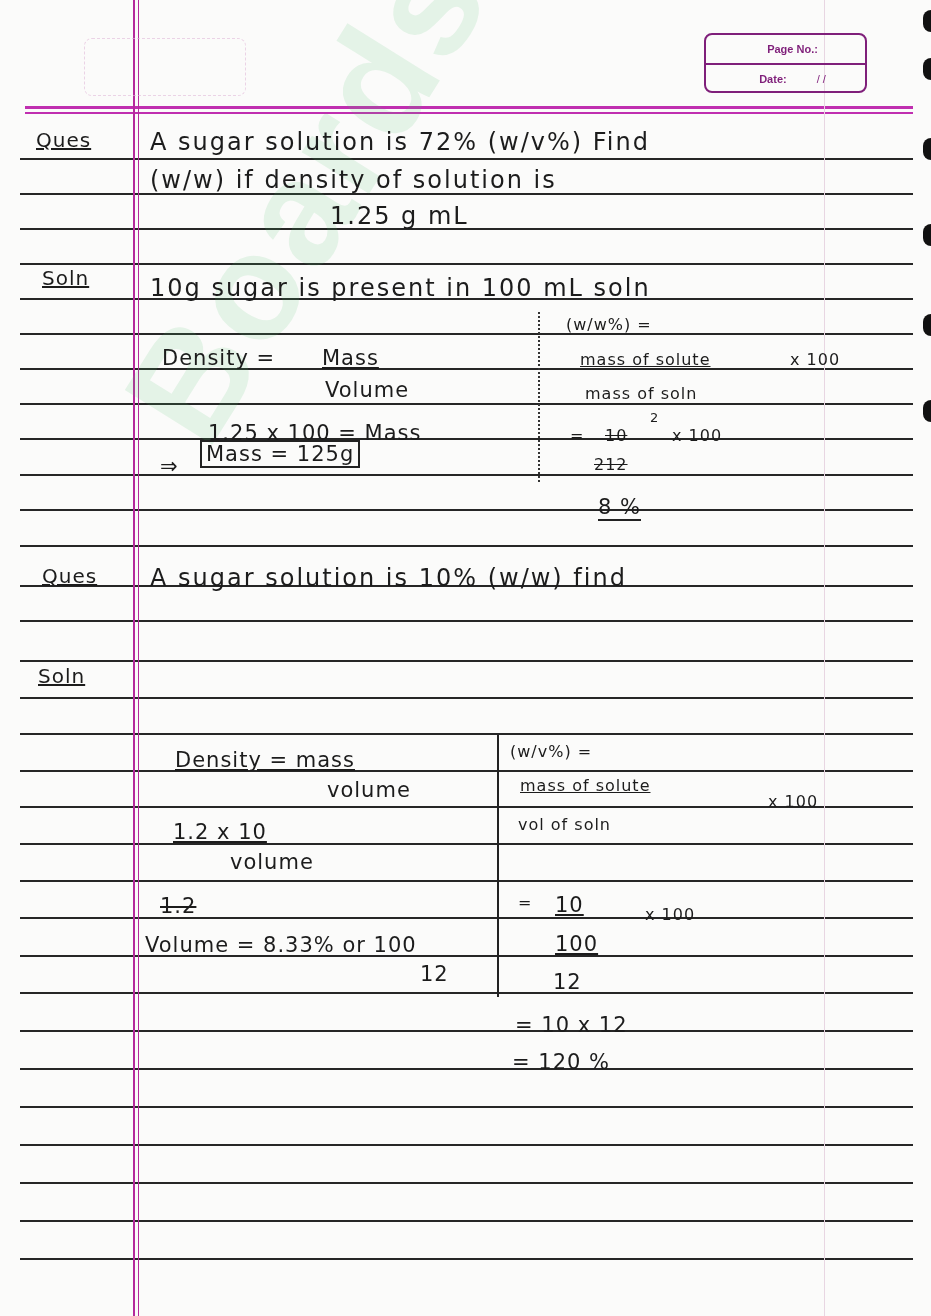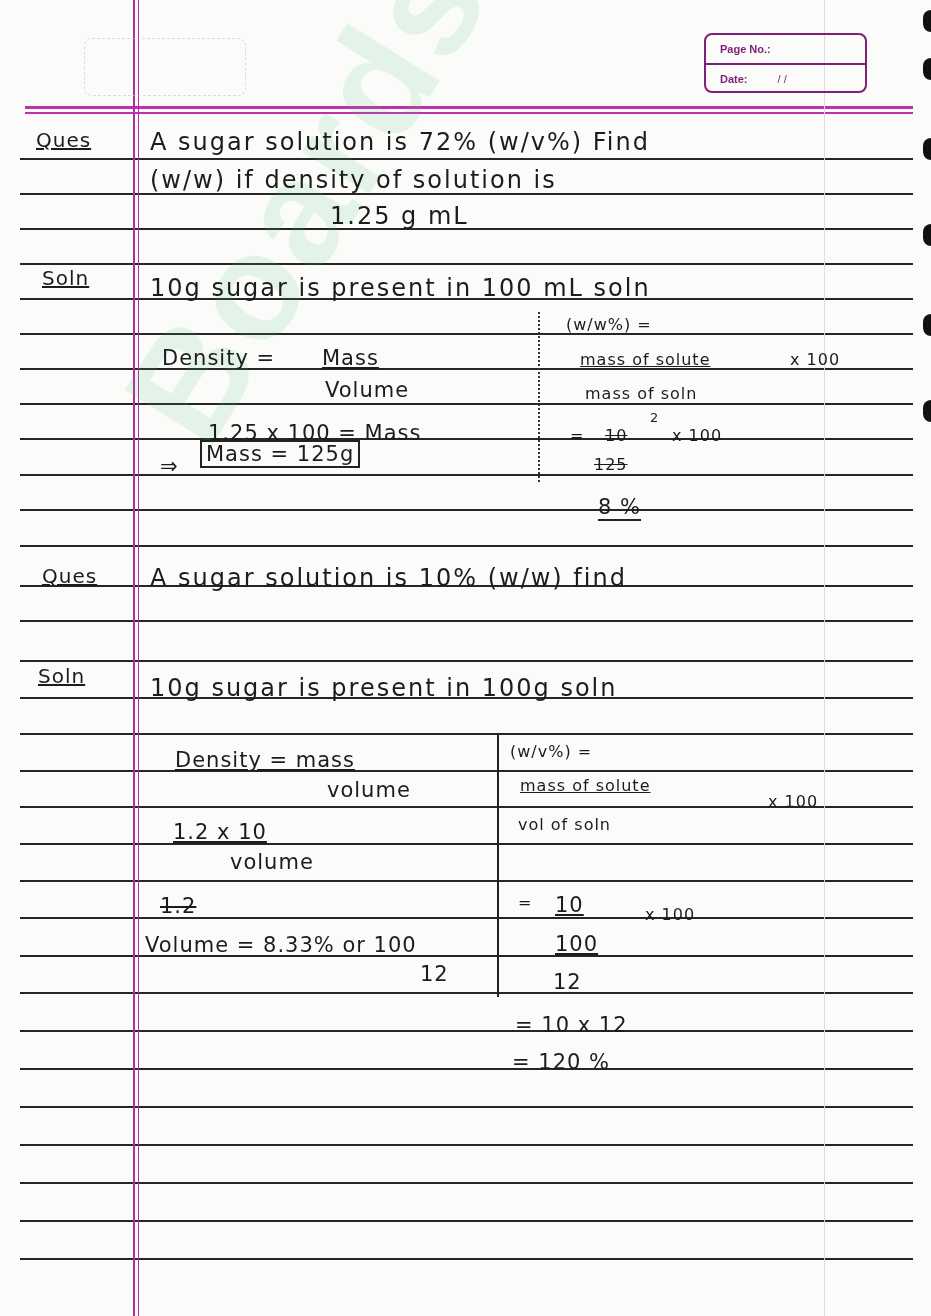--- a/index.html
+++ b/index.html
@@ -13,21 +13,21 @@
   .rule { position: absolute; left: 20px; right: 18px; height: 1.6px; background: #262626; }
   .margin-line { position: absolute; top: 0; bottom: 0; width: 2px; background: #b52a9c; }
   .header-rule { position: absolute; left: 25px; right: 18px; height: 3px; background: #c02fb0; }
   .faint-vertical { position: absolute; top: 0; bottom: 0; width: 1px; background: #e8d6e2; }
   .binding-hole { position: absolute; right: 0; width: 8px; height: 22px; background: #111; border-radius: 8px 0 0 8px; }
   .pagebox {
     position: absolute; left: 704px; top: 33px; width: 163px; height: 60px;
     border: 2px solid #7f1f7a; border-radius: 8px; box-sizing: border-box;
   }
   .pagebox .row { height: 28px; display: flex; align-items: center; padding-left: 14px;
-    font-family: "Liberation Sans", sans-serif; font-weight: bold; font-size: 11px; color: #7f1f7a; }
+    font-family: "Liberation Sans", sans-serif; font-weight: bold; font-size: 11px; color: #7f1f7a; justify-content: center; }
   .pagebox .row + .row { border-top: 2px solid #7f1f7a; }
   .pagebox .slash { margin-left: 30px; font-weight: normal; }
   .ghostbox {
     position: absolute; left: 84px; top: 38px; width: 160px; height: 56px;
     border: 1px dashed #e2b9d9; border-radius: 8px; opacity: .6;
   }
   .watermark {
     position: absolute; left: 90px; top: 380px; transform: rotate(-58deg);
     transform-origin: left top; font-family: "Liberation Sans", sans-serif;
     font-size: 150px; font-weight: bold; color: rgba(80,190,110,.13); letter-spacing: 4px;
@@ -127,28 +127,27 @@
   <div class="wavy"></div>
 
   <div class="hw s" style="left:566px;top:315px">(w/w%) =</div>
   <div class="hw s ul" style="left:580px;top:350px">mass of solute</div>
   <div class="hw s" style="left:790px;top:350px">x 100</div>
   <div class="hw s" style="left:585px;top:384px">mass of soln</div>
   <div class="hw s" style="left:570px;top:426px">=</div>
   <div class="hw s strike" style="left:605px;top:426px">10</div>
   <div class="hw" style="left:650px;top:410px;font-size:13px">2</div>
   <div class="hw s" style="left:672px;top:426px">x 100</div>
-  <div class="hw s strike" style="left:594px;top:455px">125</div>
+  <div class="hw s strike" style="left:594px;top:455px">212</div>
   <div class="hw m" style="left:598px;top:495px;border-bottom:2px double #222">8 %</div>
 
   <div class="hw lbl" style="left:42px;top:564px">Ques</div>
   <div class="hw q" style="left:150px;top:564px">A sugar solution is 10% (w/w) find</div>
 
   <div class="hw lbl" style="left:38px;top:664px">Soln</div>
-  <div class="hw q" style="left:150px;top:674px">10g sugar is present in 100g soln</div>
 
   <div class="tbl-v" style="left:497px;top:735px;height:262px"></div>
 
   <div class="hw m ul" style="left:175px;top:748px">Density = mass</div>
   <div class="hw m" style="left:327px;top:778px">volume</div>
   <div class="hw m ul" style="left:173px;top:820px">1.2 x 10</div>
   <div class="hw m" style="left:230px;top:850px">volume</div>
   <div class="hw m strike" style="left:160px;top:894px">1.2</div>
   <div class="hw m" style="left:145px;top:933px">Volume = 8.33% or 100</div>
   <div class="hw m" style="left:420px;top:962px">12</div>

